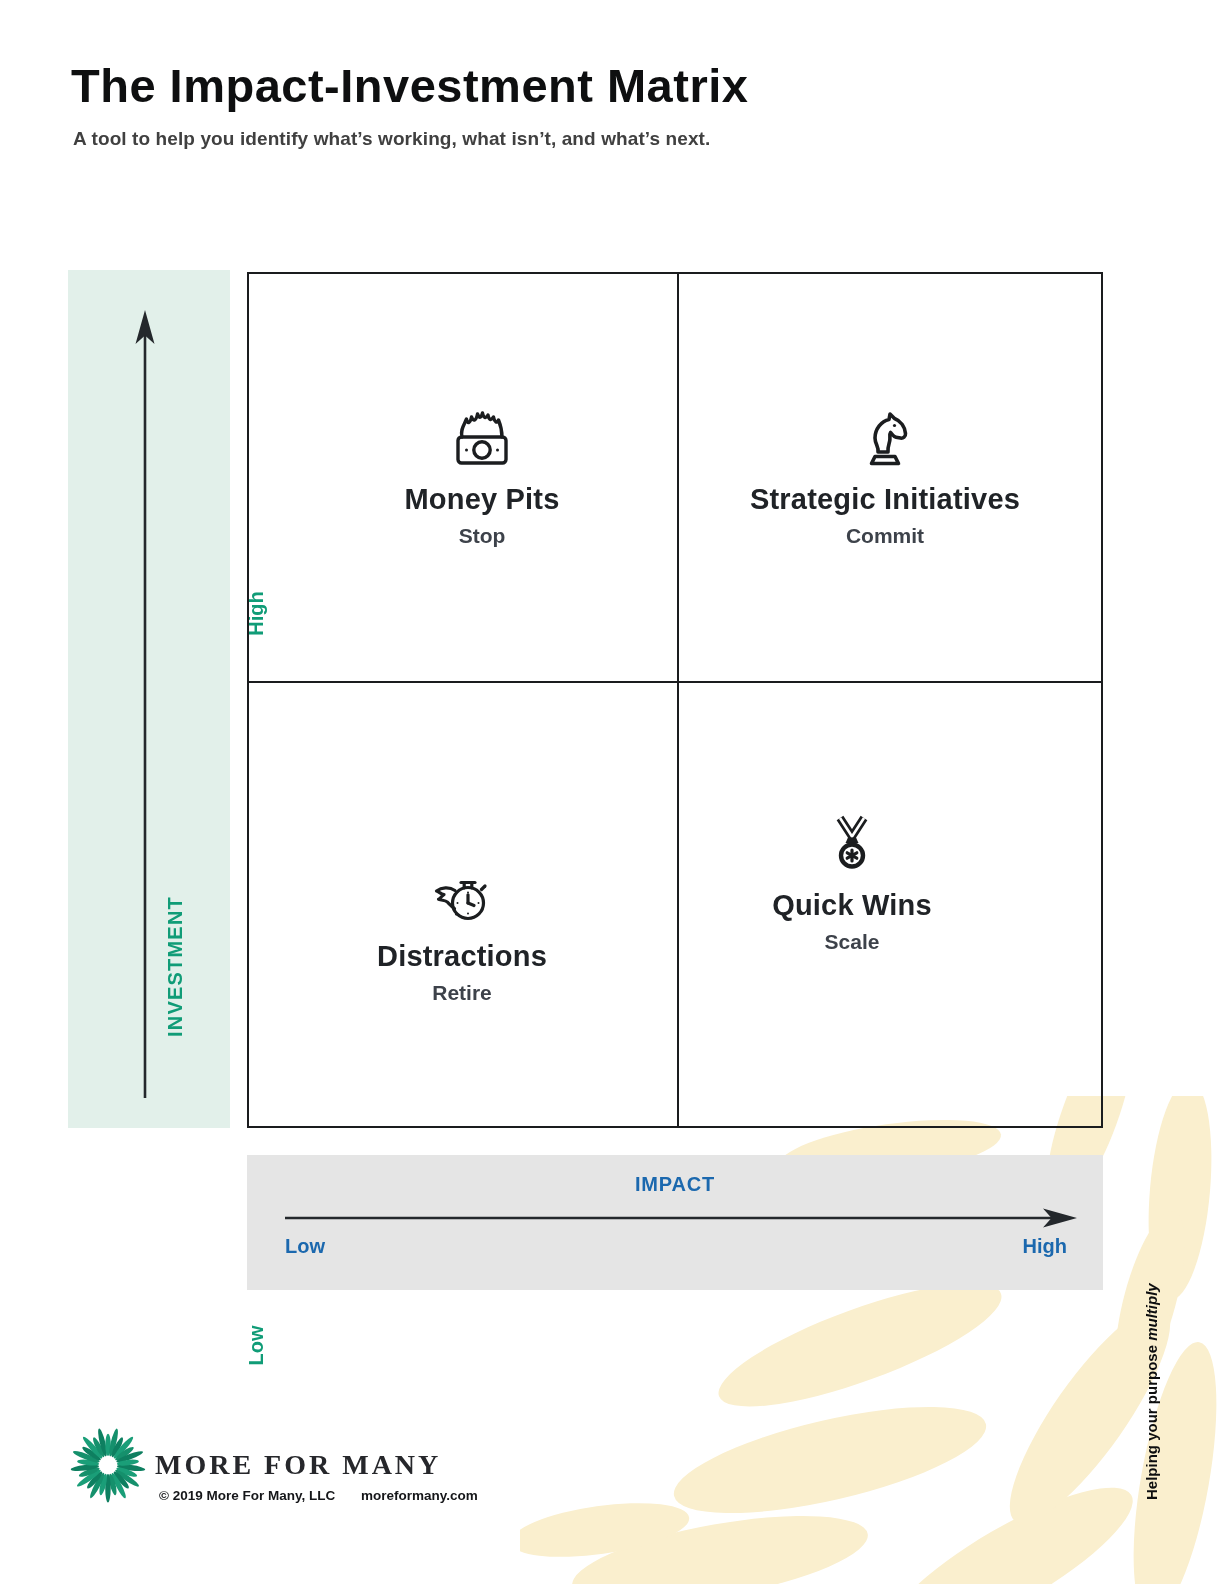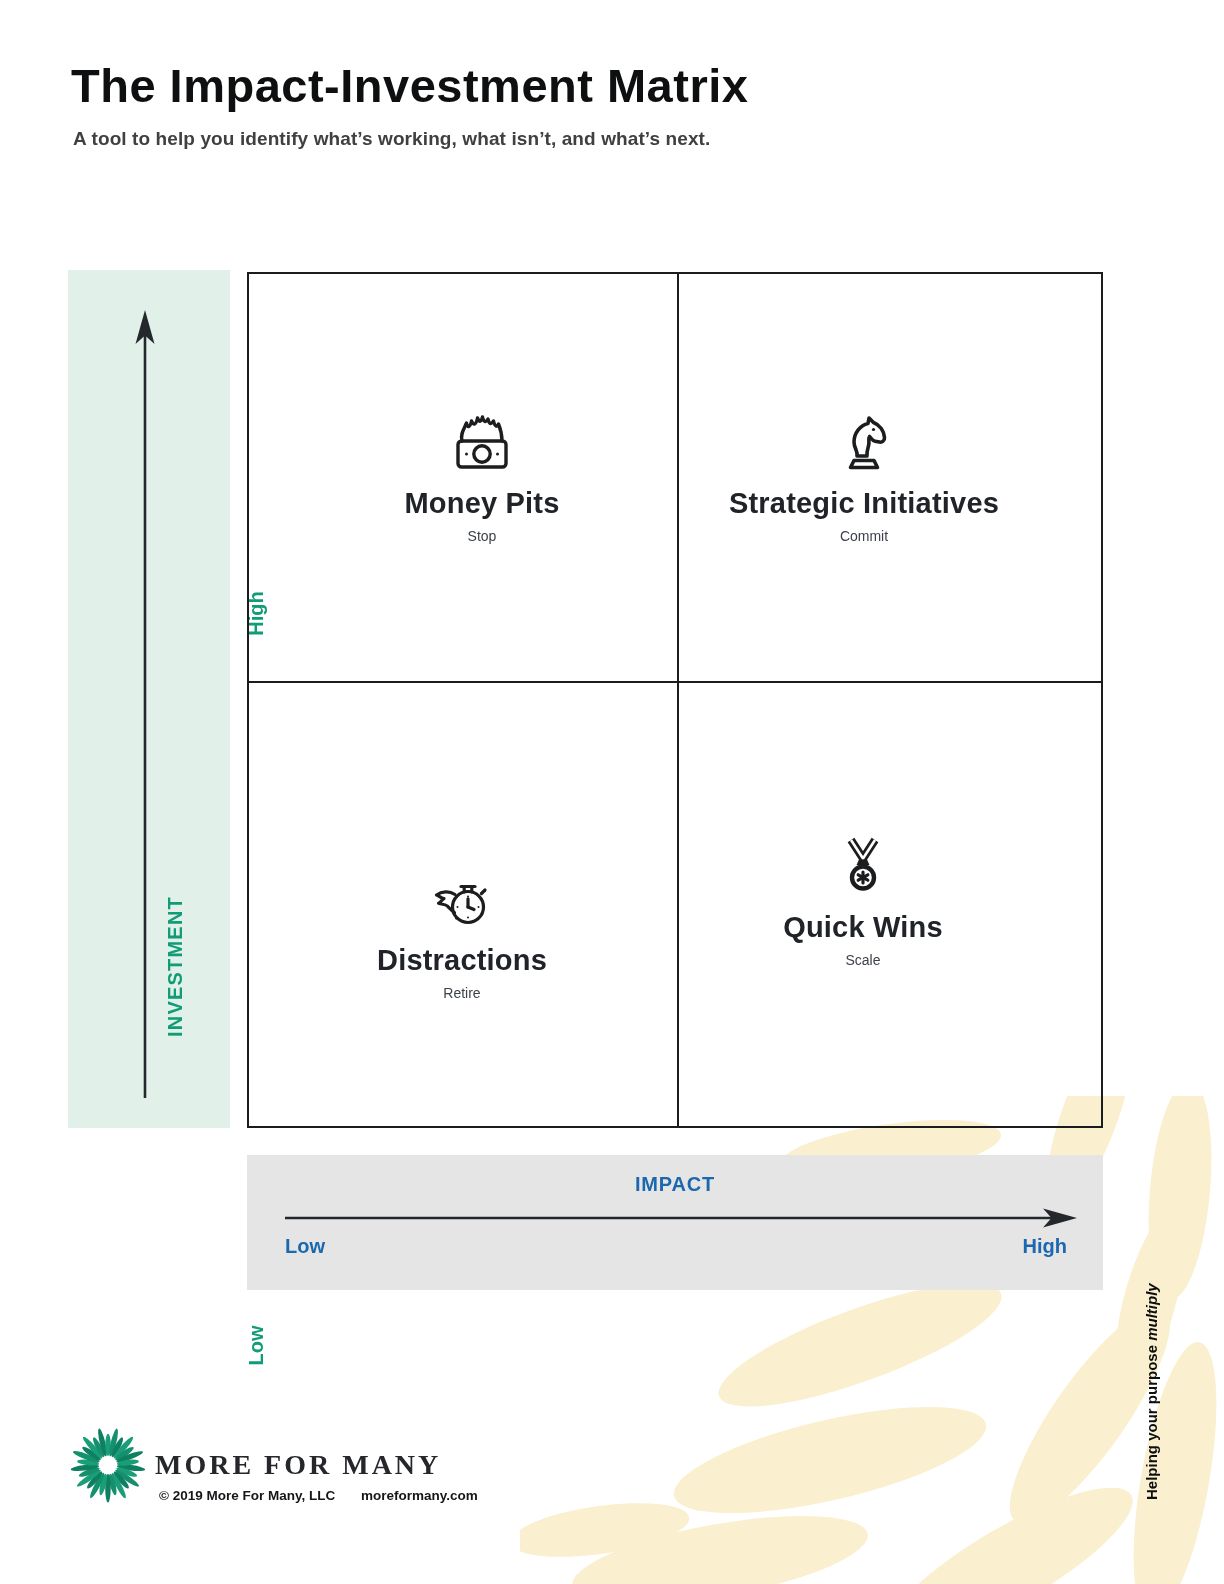--- a/index.html
+++ b/index.html
@@ -53,27 +53,27 @@
     border: 2px solid #1a1c1e; background: transparent; z-index: 1;
   }
   .grid .v-div { position: absolute; left: 428px; top: 0; width: 2px; height: 852px; background: #1a1c1e; }
   .grid .h-div { position: absolute; left: 0; top: 407px; width: 852px; height: 2px; background: #1a1c1e; }
 
   .quadrant {
     position: absolute; display: flex; flex-direction: column;
     align-items: center; justify-content: center; text-align: center; z-index: 2;
   }
   .q-tl { left: 249px; top: 274px; width: 426px; height: 405px; padding-left: 40px; }
-  .q-tr { left: 653px; top: 274px; width: 422px; height: 405px; }
+  .q-tr { left: 674px; top: 274px; width: 422px; height: 405px; }
   .q-bl { left: 249px; top: 683px; width: 426px; height: 501px; }
-  .q-br { left: 679px; top: 679px; width: 346px; height: 443px; margin-left: 11px; }
+  .q-br { left: 679px; top: 661px; width: 346px; height: 443px; }
   .q-icon { width: 68px; height: 68px; margin-bottom: 10px; }
   .q-icon svg { width: 100%; height: 100%; }
   .q-title { font-size: 29px; font-weight: 700; color: #202327; letter-spacing: 0.2px; }
-  .q-action { font-size: 14px; font-weight: 400; color: #3d424a; margin-top: 8px; }
+  .q-action { font-size: 21px; font-weight: 700; color: #3d424a; margin-top: 8px; }
 
   
   .x-band {
     position: absolute; left: 247px; top: 1155px;
     width: 856px; height: 135px;
     background: #e5e5e5; z-index: 1;
   }
   .x-band .impact-label {
     position: absolute; left: 0; top: 18px; width: 100%; text-align: center;
     color: #1b68ae; font-size: 20px; font-weight: 700; letter-spacing: 0.8px;

